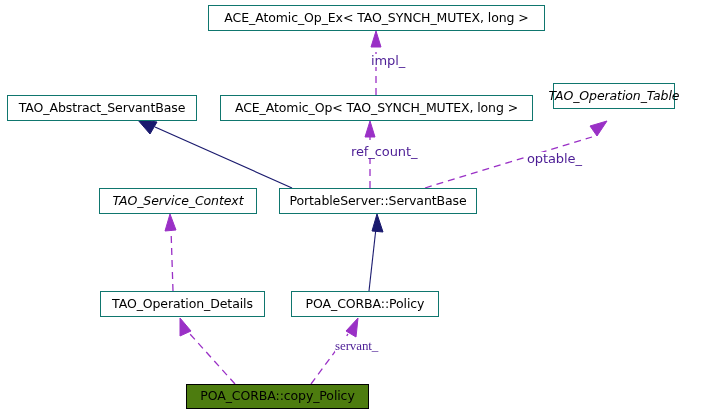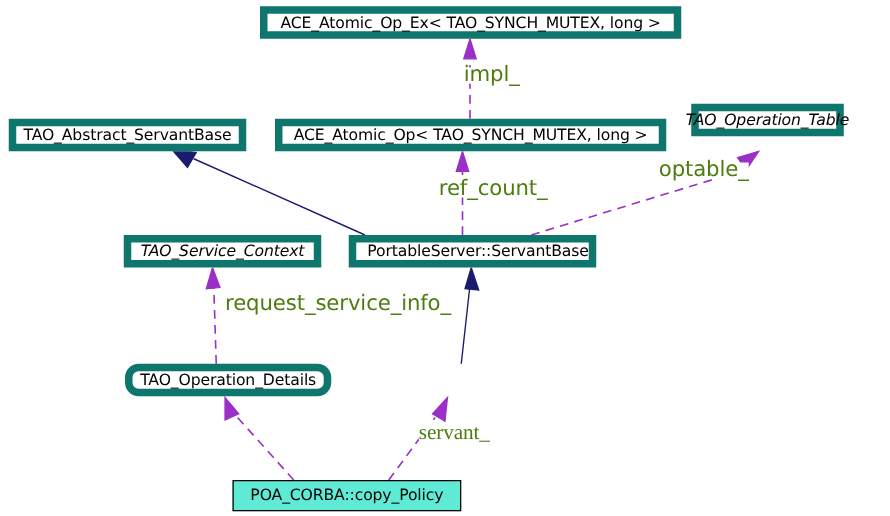--- a/index.html
+++ b/index.html
@@ -22,41 +22,41 @@
     position: absolute;
     left: 0;
     top: 0;
     width: 712px;
     height: 413px;
     pointer-events: none;
   }
   .node {
     position: absolute;
     box-sizing: border-box;
-    border: 6px solid #0f766e;
+    border: 1px solid #0f766e;
     background: #ffffff;
     color: #000000;
     font-size: 12.5px;
     line-height: 1;
     display: flex;
     align-items: center;
     justify-content: center;
     white-space: nowrap;
     letter-spacing: -0.1px;
     z-index: 3;
   }
   .node.highlight {
-    background: #5eead4;
+    background: #4d7c0f;
     border: 1px solid #000000;
   }
   .edge-label {
     position: absolute;
-    font-size: 17px;
+    font-size: 13px;
     line-height: 13px;
-    color: #4d7c0f;
+    color: #4c1d95;
     white-space: nowrap;
     background: #ffffff;
     z-index: 2;
     letter-spacing: -0.1px;
   }
 </style>
 </head>
 <body>
 
 <div id="diagram">
@@ -117,38 +117,40 @@
   </div>
 
   <div class="node" style="left:553px; top:83px; width:122px; height:26px;font-style:italic;">
     <span>TAO_Operation_Table</span>
   </div>
 
   <div class="node" style="left:99px; top:188px; width:158px; height:26px;font-style:italic;">
     <span>TAO_Service_Context</span>
   </div>
 
-  <div class="node" style="left:279px; top:188px; width:198px; height:26px;justify-content:flex-end;">
+  <div class="node" style="left:279px; top:188px; width:198px; height:26px;">
     <span>PortableServer::ServantBase</span>
   </div>
 
-  <div class="node" style="left:100px; top:291px; width:165px; height:26px;border-radius:11px;">
+  <div class="node" style="left:100px; top:291px; width:165px; height:26px;">
     <span>TAO_Operation_Details</span>
   </div>
 
+  <div class="node" style="left:291px; top:291px; width:148px; height:26px;">
+    <span>POA_CORBA::Policy</span>
+  </div>
 
   <div class="node highlight" style="left:186px; top:384px; width:183px; height:25px;">
     <span>POA_CORBA::copy_Policy</span>
   </div>
 
   <div class="edge-label" style="left:371px; top:54px;">impl_</div>
 
   <div class="edge-label" style="left:351px; top:145px;">ref_count_</div>
 
-  <div class="edge-label" style="left:527px; top:130px;">optable_</div>
+  <div class="edge-label" style="left:527px; top:152px;">optable_</div>
 
-  <div class="edge-label" style="left:180px; top:237px;">request_service_info_</div>
 
 
 
   <div class="edge-label" style="left:335px; top:339px;font-family:Liberation Serif, serif;">servant_</div>
 
 </div>
 
 </body></html>

